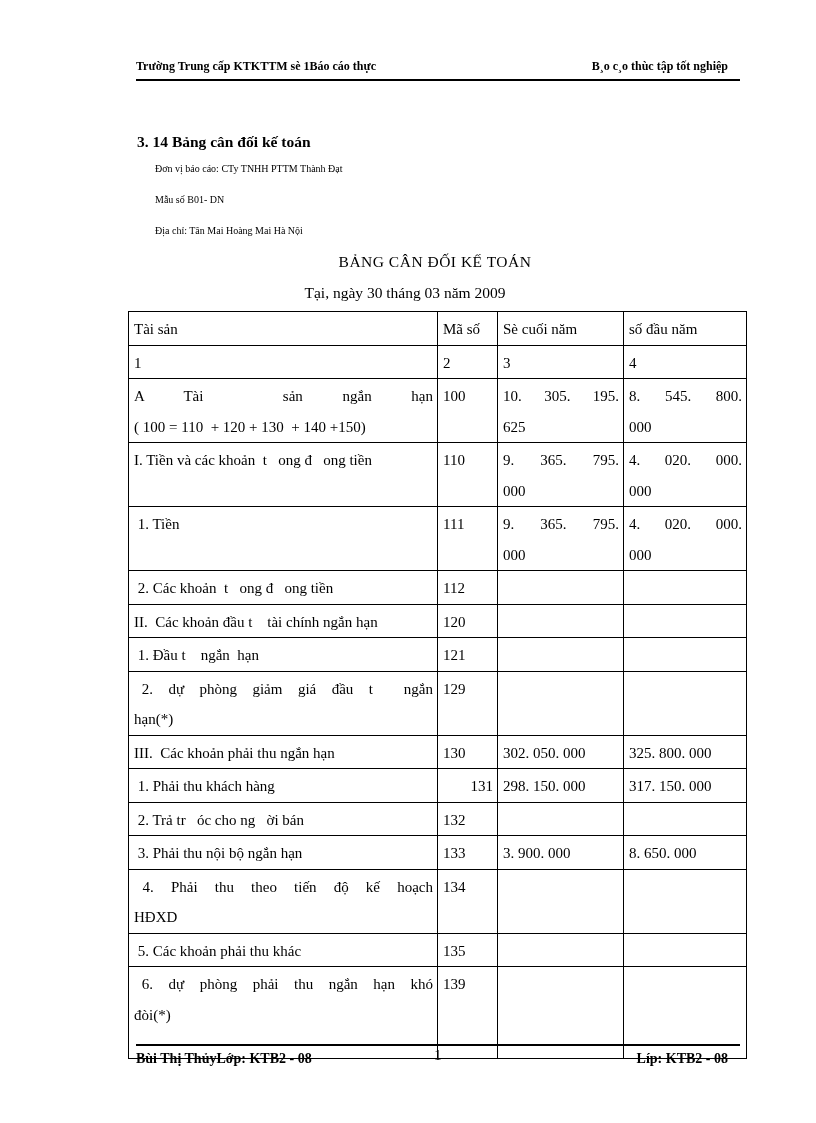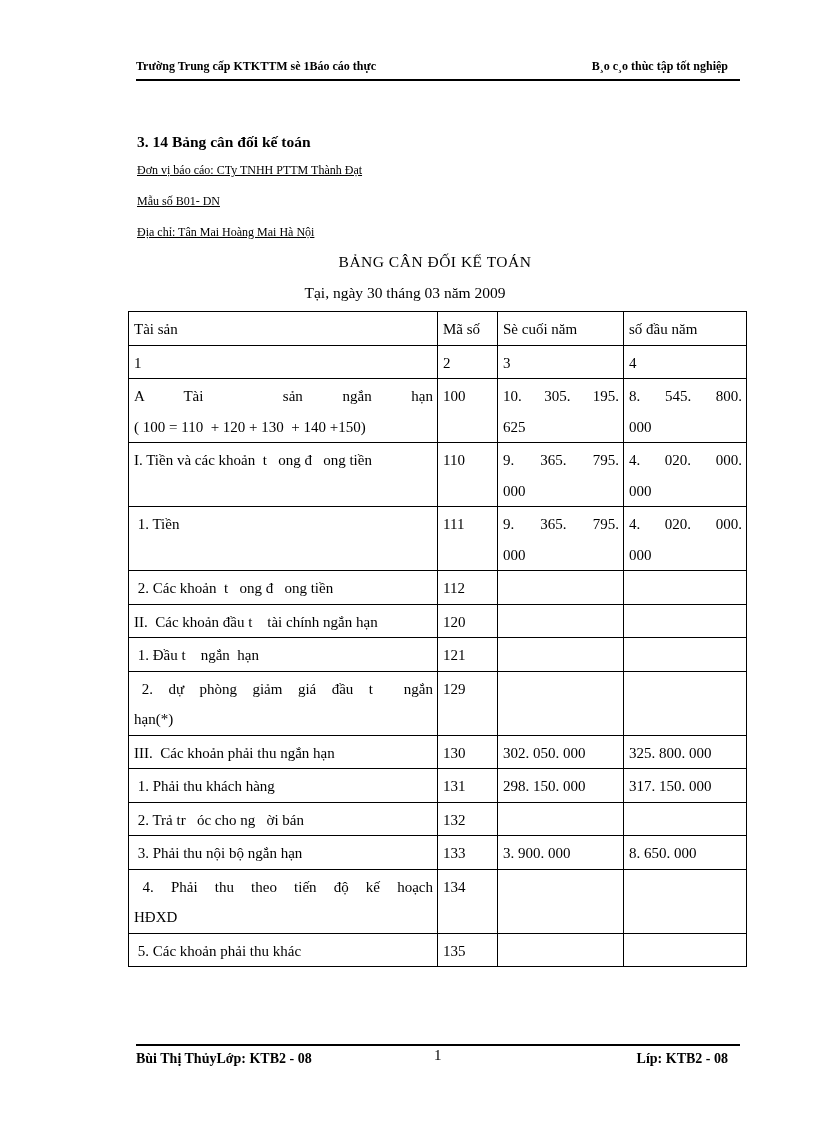--- a/index.html
+++ b/index.html
@@ -3,21 +3,21 @@
 <meta charset="utf-8">
 <style>
   html, body { margin: 0; padding: 0; background: #ffffff; }
   body { width: 816px; height: 1123px; position: relative; overflow: hidden;
          font-family: "Liberation Serif", "DejaVu Serif", serif; color: #000; }
   .page-header { position: absolute; left: 136px; top: 57px; width: 604px; height: 22px;
                  border-bottom: 2px solid #000; font-weight: bold; font-size: 12px; }
   .page-header .hl { position: absolute; left: 0; top: 2px; }
   .page-header .hr { position: absolute; right: 12px; top: 2px; }
   .section-title { position: absolute; left: 137px; top: 133px; font-size: 15.5px; font-weight: bold; }
-  .info-line { position: absolute; left: 137px; font-size: 12px; text-decoration: underline; }
+  .info-line { position: absolute; left: 155px; font-size: 10px; }
   .doc-title { position: absolute; left: 0; width: 870px; text-align: center; top: 253px; font-size: 15.5px; letter-spacing: 0.5px; }
   .doc-date { position: absolute; left: 0; width: 810px; text-align: center; top: 284px; font-size: 15.5px; }
   table.bs { position: absolute; left: 128px; top: 311px; border-collapse: collapse; table-layout: fixed;
              font-size: 15px; }
   table.bs td { border: 1px solid #000; vertical-align: top; padding: 2px 4px 0 5px; line-height: 30.5px; }
   table.bs td.just { text-align: justify; text-align-last: justify; }
   table.bs td .l2 { display: block; text-align: left; text-align-last: left; }
   .page-footer { position: absolute; left: 136px; top: 1044px; width: 604px; border-top: 2px solid #000;
                  font-weight: bold; font-size: 14px; height: 30px; }
   .page-footer .fl { position: absolute; left: 0; top: 5px; }
@@ -103,21 +103,21 @@
         <td style="white-space: pre;"></td>
       </tr>
       <tr style="height: 31px; padding-left: 28px;">
         <td style="white-space: pre;">III.  Các khoản phải thu ngắn hạn</td>
         <td style="white-space: pre;">130</td>
         <td style="white-space: pre; margin-top: 29px;">302. 050. 000</td>
         <td style="white-space: pre;">325. 800. 000</td>
       </tr>
       <tr style="height: 30px; padding-left: 32px;">
         <td style="white-space: pre;"> 1. Phải thu khách hàng</td>
-        <td style="white-space: pre;">131</td>
+        <td style="white-space: pre; text-align: right;">131</td>
         <td style="white-space: pre;">298. 150. 000</td>
         <td style="white-space: pre;">317. 150. 000</td>
       </tr>
       <tr style="height: 31px;">
         <td style="white-space: pre;"> 2. Trả tr   óc cho ng   ời bán</td>
         <td style="white-space: pre;">132</td>
         <td style="white-space: pre;"></td>
         <td style="white-space: pre;"></td>
       </tr>
       <tr style="height: 31px;">
@@ -131,20 +131,26 @@
         <td style="white-space: pre;">134</td>
         <td style="white-space: pre;"></td>
         <td style="white-space: pre;"></td>
       </tr>
       <tr style="height: 31px;">
         <td style="white-space: pre;"> 5. Các khoản phải thu khác</td>
         <td style="white-space: pre;">135</td>
         <td style="white-space: pre;"></td>
         <td style="white-space: pre;"></td>
       </tr>
+      <tr style="height: 92px;">
+        <td class="just" style="white-space: pre;"><span> 6.  dự  phòng  phải  thu  ngắn  hạn  khó</span><span class="l2">đòi(*)</span></td>
+        <td style="white-space: pre;">139</td>
+        <td style="white-space: pre;"></td>
+        <td style="white-space: pre;"></td>
+      </tr>
     </tbody>
 </table>
 
 <div class="page-footer">
   <span class="fl">Bùi Thị ThủyLớp:  KTB2 - 08</span>
   <span class="fc">1</span>
   <span class="fr">Líp: KTB2 - 08</span>
 </div>
 
 </body></html>

